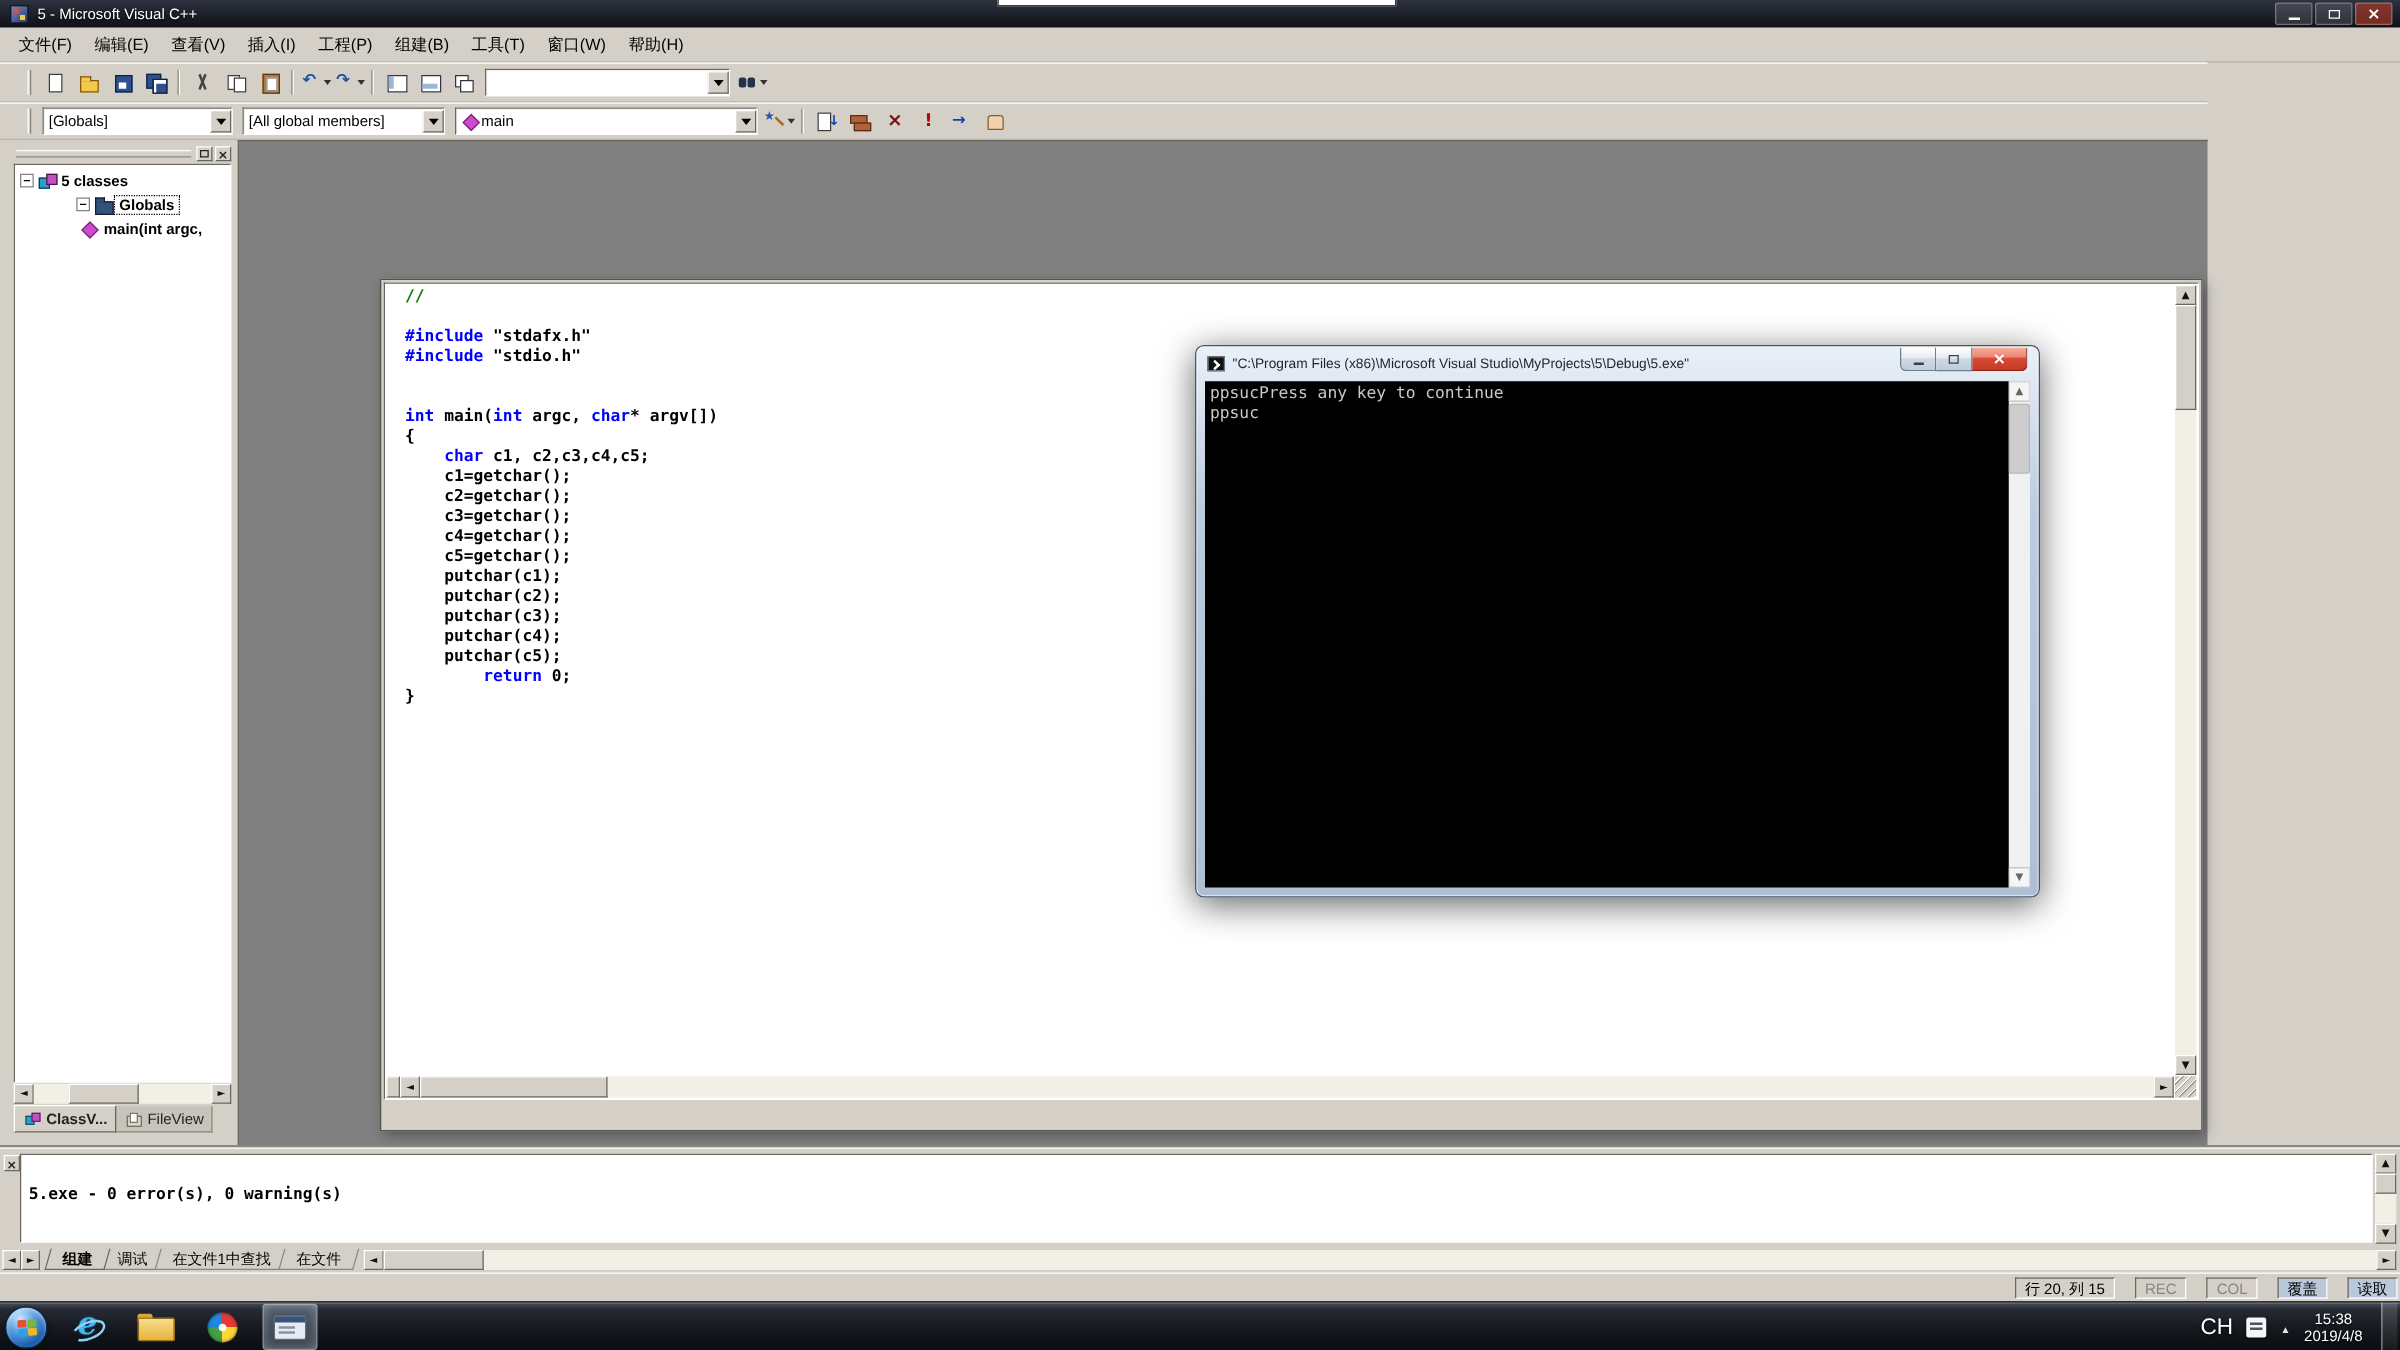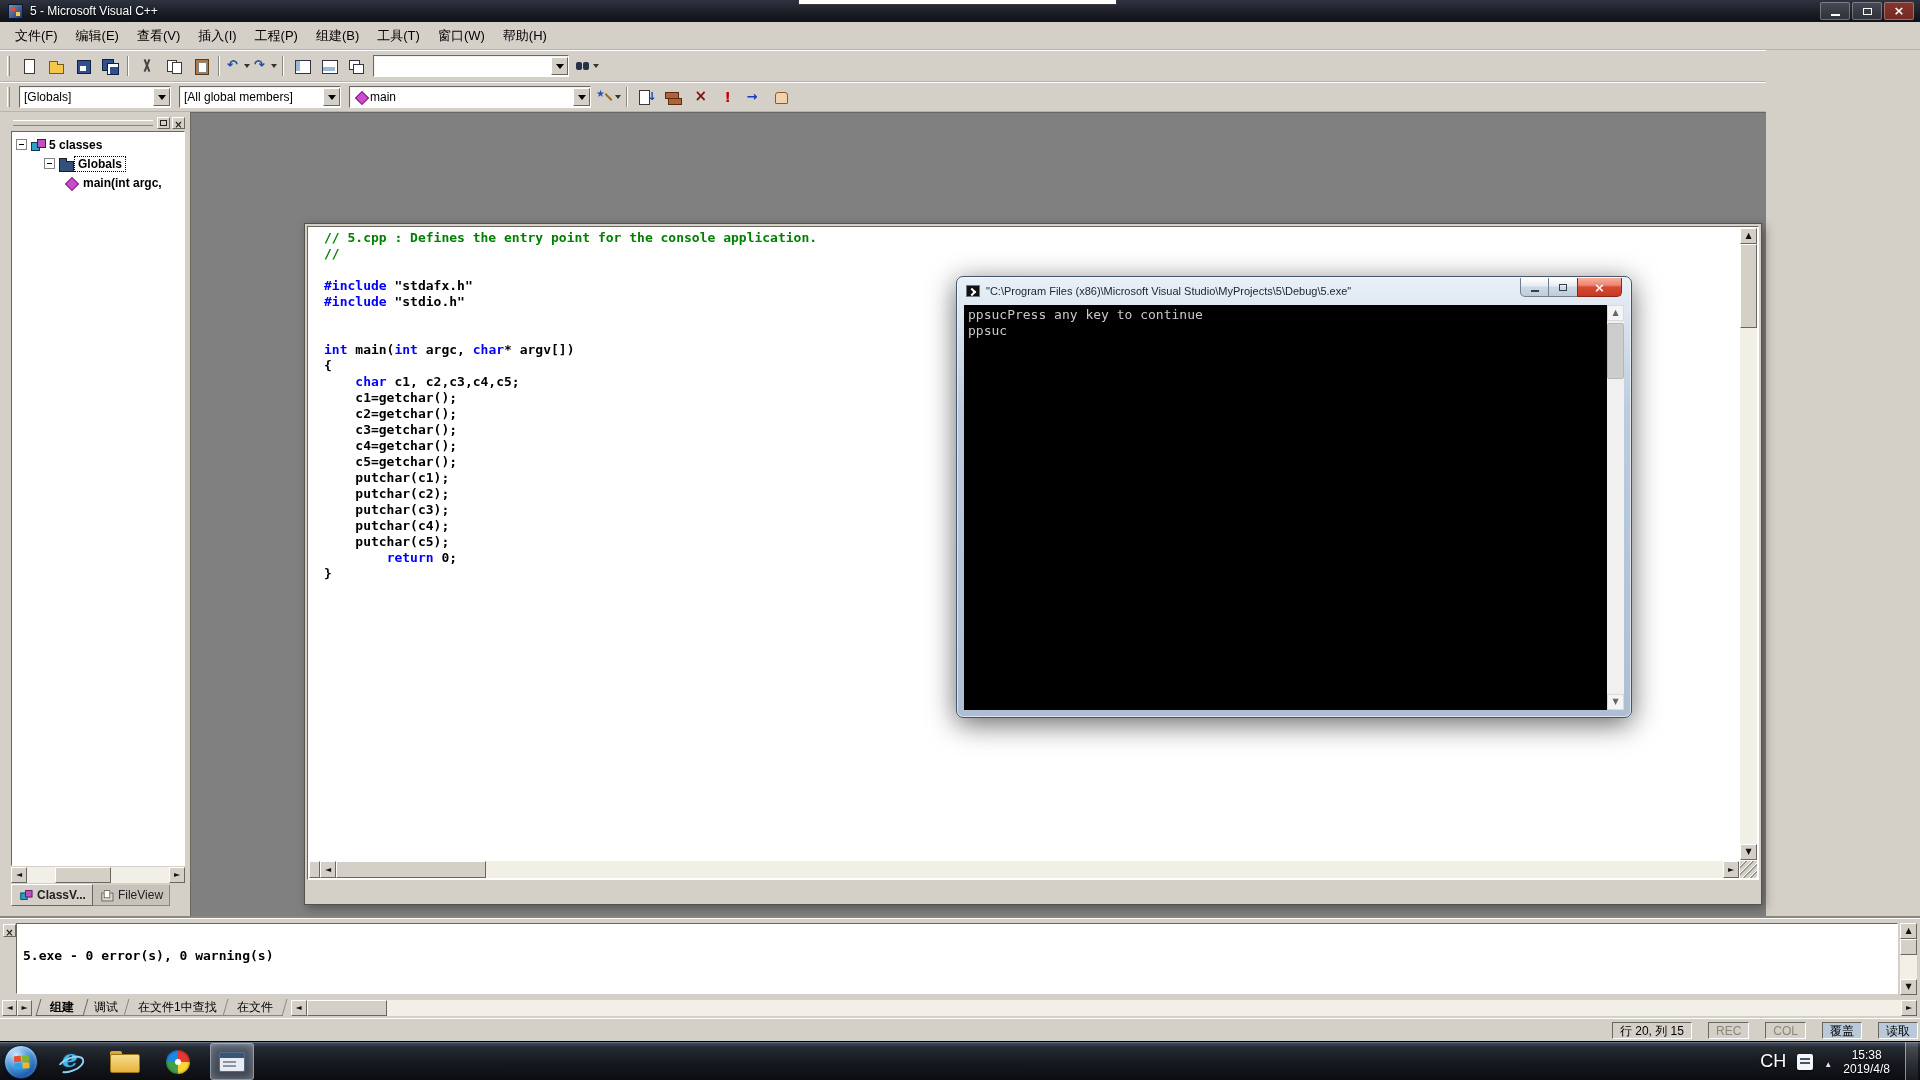--- a/index.html
+++ b/index.html
@@ -22,21 +22,21 @@
 .gly-minbar{display:block;width:9px;height:2px;background:#fff;margin-top:7px}
 .gly-maxrect{display:block;width:9px;height:7px;border:1px solid #fff}
 .gly-x-w::before{content:"×";font:bold 13px/1 "DejaVu Sans",sans-serif;color:#fff}
 .stray-sliver{position:absolute;left:798px;top:0;width:319px;height:5px;background:#fff;border:1px solid #3a3a3a;border-top:none;z-index:31}
 
 
 .menubar{position:absolute;left:0;top:22px;width:1920px;height:28px;background:#d4d0c8;display:flex;align-items:center;padding-left:6px;border-bottom:1px solid #b8b4ac;font-size:13px;color:#000}
 .menu-item{padding:0 9px;line-height:26px;cursor:default}
 
 
-.toolbar{position:absolute;left:0;width:1766px;background:#d4d0c8;display:flex;align-items:center;padding-left:5px;border-top:1px solid #fff;border-bottom:1px solid #b8b4ac}
+.toolbar{position:absolute;left:0;width:1766px;background:#d4d0c8;display:flex;align-items:center;padding-left:20px;border-top:1px solid #fff;border-bottom:1px solid #b8b4ac}
 .toolbar1{top:50px;height:32px}
 .toolbar2{top:82px;height:30px}
 .tb-grip{width:3px;height:20px;border-left:1px solid #fff;border-right:1px solid #8a877f;margin:0 5px 0 2px}
 .tb-sep{width:2px;height:20px;border-left:1px solid #8a877f;border-right:1px solid #fff;margin:0 4px}
 .tb-btn{width:25px;height:24px;display:inline-flex;align-items:center;justify-content:center;margin:0 1px;position:relative}
 .tb-caret{width:0;height:0;border-left:3px solid transparent;border-right:3px solid transparent;border-top:4px solid #333;margin-left:1px}
 .tb-combo{height:22px;background:#fff;display:inline-flex;align-items:center;margin:0 4px;border:1px solid;border-color:#6a675f #ffffff #ffffff #6a675f;box-shadow:inset 1px 1px 0 #3a3a3a0f;font-size:12px;position:relative;padding-left:4px}
 .combo-text{flex:1;white-space:nowrap;overflow:hidden;color:#000}
 .combo-arrow{width:17px;height:18px;margin-left:2px;background:#d4d0c8;border:1px solid;border-color:#fff #6a675f #6a675f #fff;display:inline-flex;align-items:center;justify-content:center}
 .combo-arrow::before{content:"";width:0;height:0;border-left:4px solid transparent;border-right:4px solid transparent;border-top:5px solid #000}
@@ -358,21 +358,21 @@
       <span class="ws-hbtn raised">
           <i class="gly-close-s"></i>
         </span>
     </div>
     <div class="tree-view">
         <div class="tree-row" style="padding-left: 4px;">
           <span class="expander"></span>
           <span class="tico tico-classes"></span>
           <span class="tree-label">5 classes</span>
         </div>
-        <div class="tree-row" style="padding-left: 32px;">
+        <div class="tree-row" style="padding-left: 9px; justify-content: center;">
           <span class="expander"></span>
           <span class="tico tico-folder"></span>
           <span class="tree-label selected">Globals</span>
         </div>
         <div class="tree-row" style="padding-left: 38px;">
           <span class="expander-space"></span>
           <span class="tico tico-member"></span>
           <span class="tree-label">main(int argc,</span>
         </div>
       </div>
@@ -391,21 +391,20 @@
         <span class="ws-tab">
           <i class="tico tico-fileview"></i>
           <span class="ws-tab-label">FileView</span>
         </span>
       </div>
   </div>
 
   <div class="editor-window">
     <div class="ed-client">
       <div class="code">
-          <div class="code-line"><span class="tok-com">// 5.cpp : Defines the entry point for the console application.</span></div>
           <div class="code-line"><span class="tok-com">//</span></div>
           <div class="code-line">&nbsp;</div>
           <div class="code-line"><span class="tok-kw">#include</span><span class="tok-pl"> "stdafx.h"</span></div>
           <div class="code-line"><span class="tok-kw">#include</span><span class="tok-pl"> "stdio.h"</span></div>
           <div class="code-line">&nbsp;</div>
           <div class="code-line">&nbsp;</div>
           <div class="code-line"><span class="tok-kw">int</span><span class="tok-pl"> main(</span><span class="tok-kw">int</span><span class="tok-pl"> argc, </span><span class="tok-kw">char</span><span class="tok-pl">* argv[])</span></div>
           <div class="code-line"><span class="tok-pl">{</span></div>
           <div class="code-line"><span class="tok-pl">    </span><span class="tok-kw">char</span><span class="tok-pl"> c1, c2,c3,c4,c5;</span></div>
           <div class="code-line"><span class="tok-pl">    c1=getchar();</span></div>

